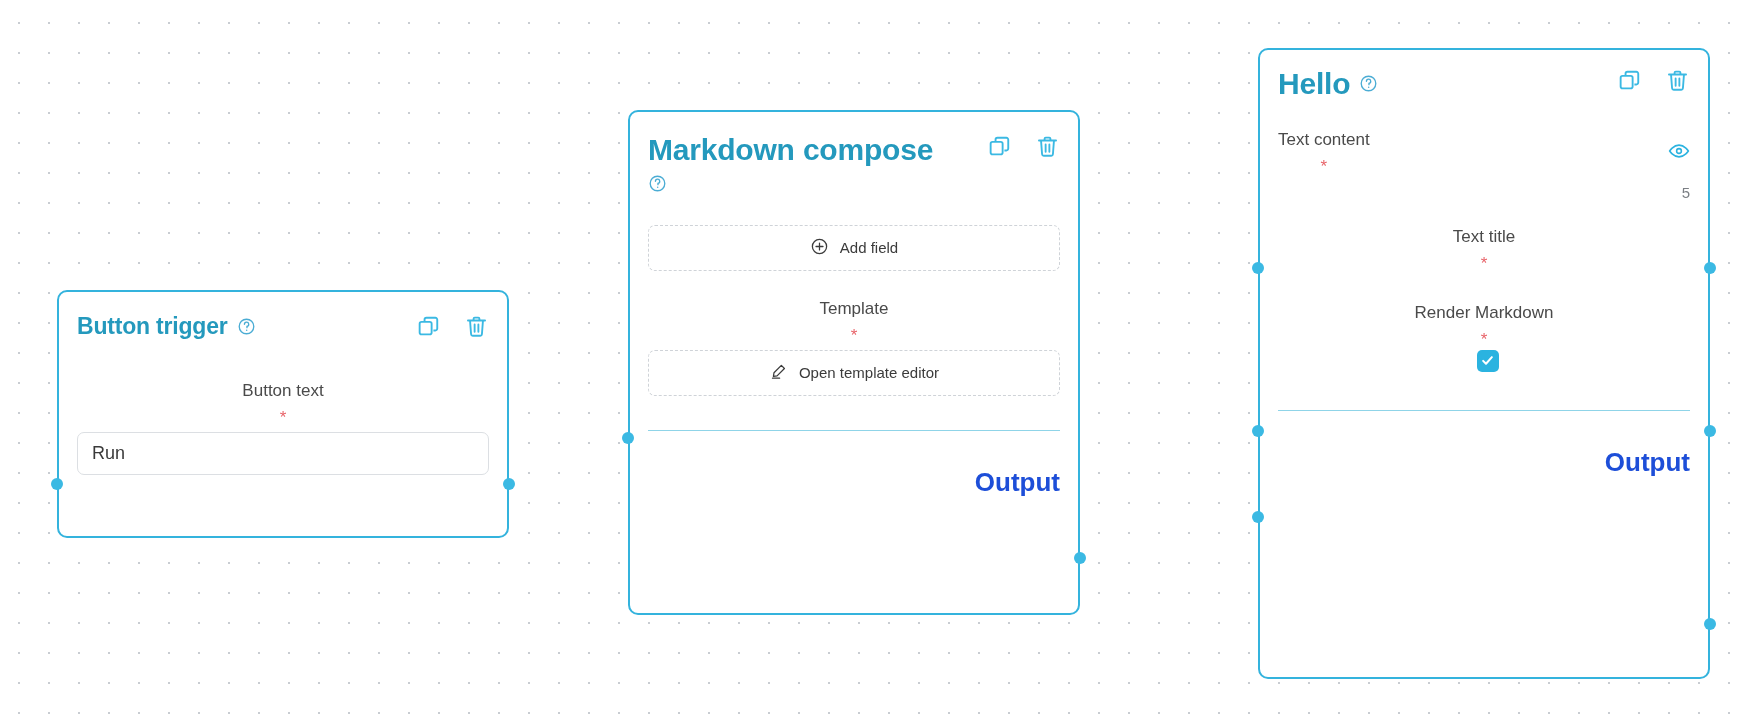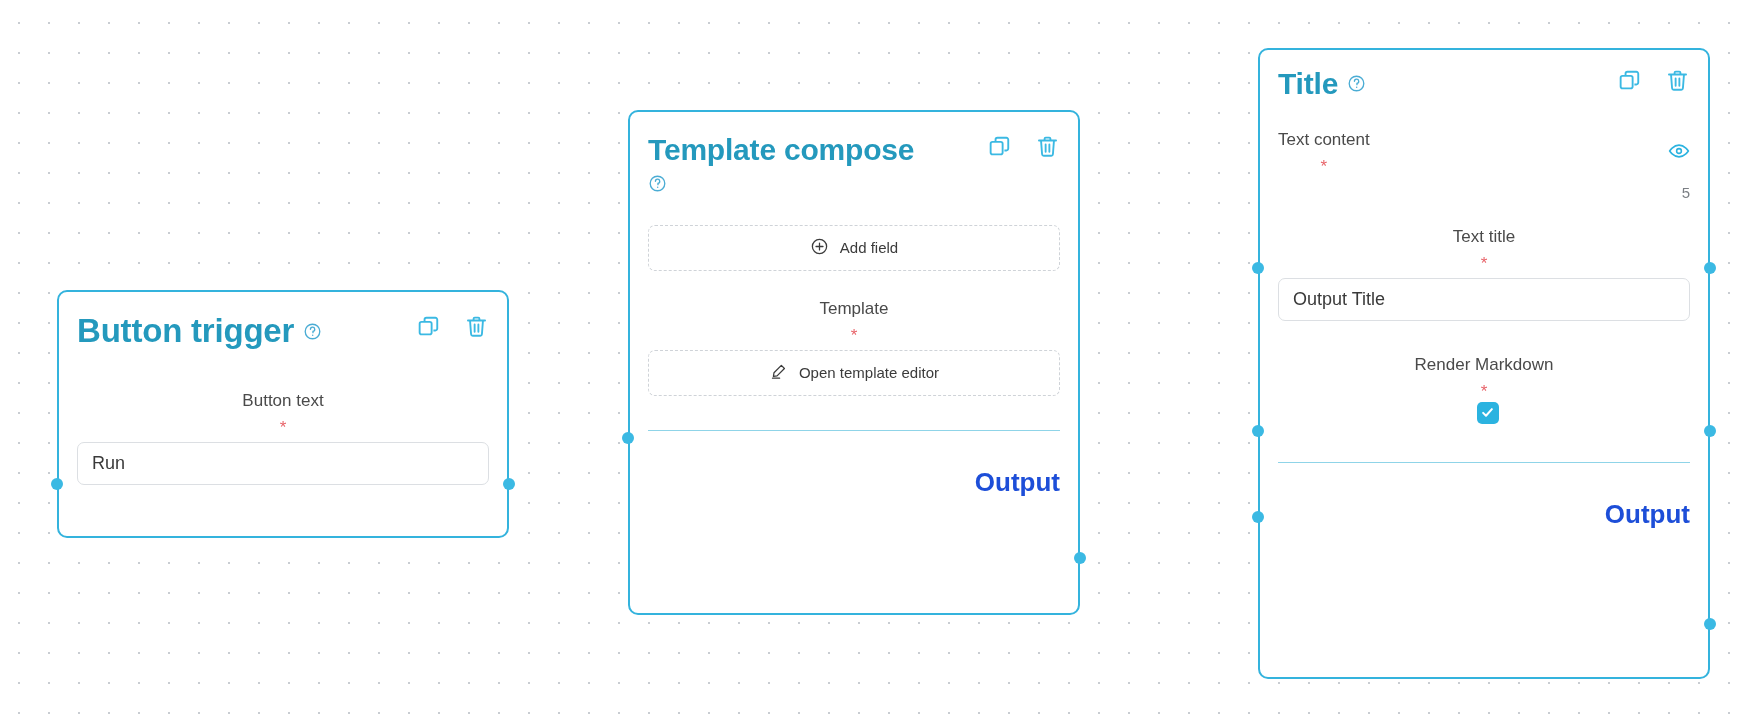--- a/index.html
+++ b/index.html
@@ -172,21 +172,21 @@
   }
 
   
   #node-button-trigger {
     left: 57px;
     top: 290px;
     width: 452px;
     height: 248px;
     padding: 22px 18px 18px 18px;
   }
-  #node-button-trigger .node-title { font-size: 33px; }
+  #node-button-trigger .node-title { font-size: 23px; }
   #node-button-trigger .node-header { margin-bottom: 42px; }
 
   #node-template-compose {
     left: 628px;
     top: 110px;
     width: 452px;
     height: 505px;
     padding: 22px 18px 0 18px;
   }
   #node-template-compose .node-title { font-size: 30px; }
@@ -251,21 +251,21 @@
       </div>
       <input class="text-input" type="text" value="Run" style="">
     </div>
   </div>
   <div class="dot" style="left:51px; top:478px;"></div>
   <div class="dot" style="left:503px; top:478px;"></div>
 
   <div class="node" id="node-template-compose">
     <div class="node-header">
       <div class="node-title-wrap">
-        <span class="node-title">Template compose</span>
+        <span class="node-title">Markdown compose</span>
       </div>
       <div class="header-actions">
         <span class="icon-btn">
           <svg width="25" height="25" viewBox="0 0 24 24" fill="none" stroke="#3bb9e3" stroke-width="1.8">
             <rect x="3.5" y="7.5" width="11.5" height="12" rx="1.8"></rect>
             <path d="M8.2 7.3V5.4a1.8 1.8 0 0 1 1.8-1.8h8.6a1.8 1.8 0 0 1 1.8 1.8v8.6a1.8 1.8 0 0 1-1.8 1.8h-1.9"></path>
           </svg>
         </span>
         <span class="icon-btn">
           <svg width="25" height="25" viewBox="0 0 24 24" fill="none" stroke="#3bb9e3" stroke-width="1.8">
@@ -318,21 +318,21 @@
     <div class="output-row" style="margin-top:36px;">
       <span class="output-label">Output</span>
     </div>
   </div>
   <div class="dot" style="left:622px; top:432px;"></div>
   <div class="dot" style="left:1074px; top:552px;"></div>
 
   <div class="node" id="node-text">
     <div class="node-header">
       <div class="node-title-wrap">
-        <span class="node-title">Title</span>
+        <span class="node-title">Hello</span>
         <span class="help-icon">
           <svg width="19" height="19" viewBox="0 0 24 24" fill="none" stroke="#4aacd4" stroke-width="1.7">
             <circle cx="12" cy="12" r="9.2"></circle>
             <path d="M9.4 9.2a2.7 2.7 0 1 1 3.2 2.7v1.6" stroke-linecap="round"></path>
             <circle cx="12.2" cy="16.6" r="0.95" fill="#4aacd4" stroke="none"></circle>
           </svg>
         </span>
       </div>
       <div class="header-actions">
         <span class="icon-btn">
@@ -366,21 +366,20 @@
         </span>
       </div>
       <div class="char-count">5</div>
     </div>
 
     <div class="field" style="margin-top:26px;">
       <div class="field-label">
         <span>Text title</span>
         <span class="req">*</span>
       </div>
-      <input class="text-input" type="text" value="Output Title" style="">
     </div>
 
     <div class="field" style="margin-top:34px;">
       <div class="field-label" style="margin-bottom:0;">
         <span>Render Markdown</span>
         <span class="req">*</span>
         <span class="checkbox-on" style="margin-left:7px;">
           <svg width="15" height="15" viewBox="0 0 24 24" fill="none" stroke="#ffffff" stroke-width="3.2">
             <path d="M5 12.6l4.6 4.6L19 6.6" stroke-linecap="round" stroke-linejoin="round"></path>
           </svg>

